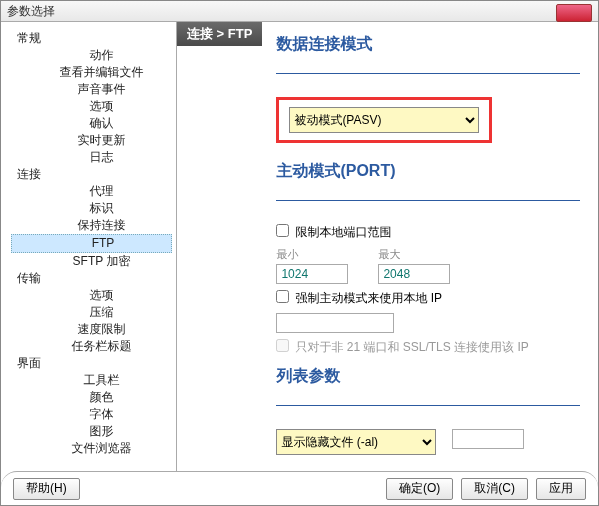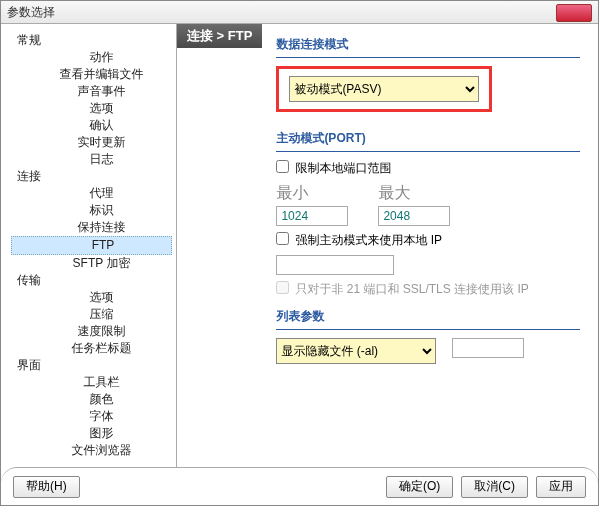--- a/index.html
+++ b/index.html
@@ -12,28 +12,28 @@
 .sidebar { width: 176px; border-right: 1px solid #aaa; padding: 8px 4px 8px 10px; overflow: hidden; }
 .tree { list-style: none; }
 .tree li { line-height: 17px; color: #222; cursor: pointer; white-space: nowrap; }
 .tree .lvl1 { padding-left: 6px; }
 .tree .lvl2 { padding-left: 20px; text-align: center; }
 .tree .selected { background: #cde8ff; border: 1px dotted #7ab; padding-left: 23px; }
 .main { flex: 1; display: flex; flex-direction: row; }
 .crumbbar { height: 24px; background: linear-gradient(to bottom, #6a6a6a, #4a4a4a); color: #fff; font-weight: bold; display: flex; align-items: center; padding: 0 10px; font-size: 13px; }
 .content { flex: 1; padding: 12px 18px 6px 14px; overflow: hidden; }
 .section { margin-bottom: 10px; }
-.section-title { color: #2c5aa0; font-weight: bold; border-bottom: 1px solid #2c5aa0; padding-bottom: 4px; margin-bottom: 8px; font-size: 12px; }
+.section-title { color: #2c5aa0; font-weight: bold; border-bottom: 1px solid #2c5aa0; padding-bottom: 18px; margin-bottom: 23px; font-size: 16px; }
 .highlight { border: 3px solid #e33; padding: 7px 10px; display: inline-block; margin-bottom: 8px; }
 select { font-size: 12px; height: 26px; background: #fef9c3; border: 1px solid #888; }
 select.wide { width: 190px; }
 .row { display: flex; align-items: flex-start; gap: 6px; margin-bottom: 6px; }
 input[type="checkbox"] { width: 13px; height: 13px; }
 .cols { display: flex; gap: 30px; margin-bottom: 6px; }
-.col label { display: block; color: #888; font-size: 16px; margin-bottom: 2px; }
+.col label { display: block; color: #888; font-size: 11px; margin-bottom: 2px; }
 input[type="text"] { width: 70px; height: 20px; border: 1px solid #aaa; padding: 0 4px; font-size: 12px; color: #888; background: #fff; }
 input[type="text"]:disabled { background: #fff; color: #0f766e; }
 input.narrow { width: 72px; }
 input.ipbox { width: 118px; }
 .disabled-text { color: #999; }
 .listparam { display: flex; gap: 16px; }
 .footer { height: 42px; border-top: 1px solid #aaa; display: flex; align-items: center; padding: 0 12px; gap: 8px; border-radius: 16px; }
 .footer .spacer { flex: 1; }
 button { height: 22px; padding: 0 12px; font-size: 12px; background: linear-gradient(to bottom,#fefefe,#e6e6e6); border: 1px solid #888; border-radius: 2px; cursor: pointer; }
 </style>

